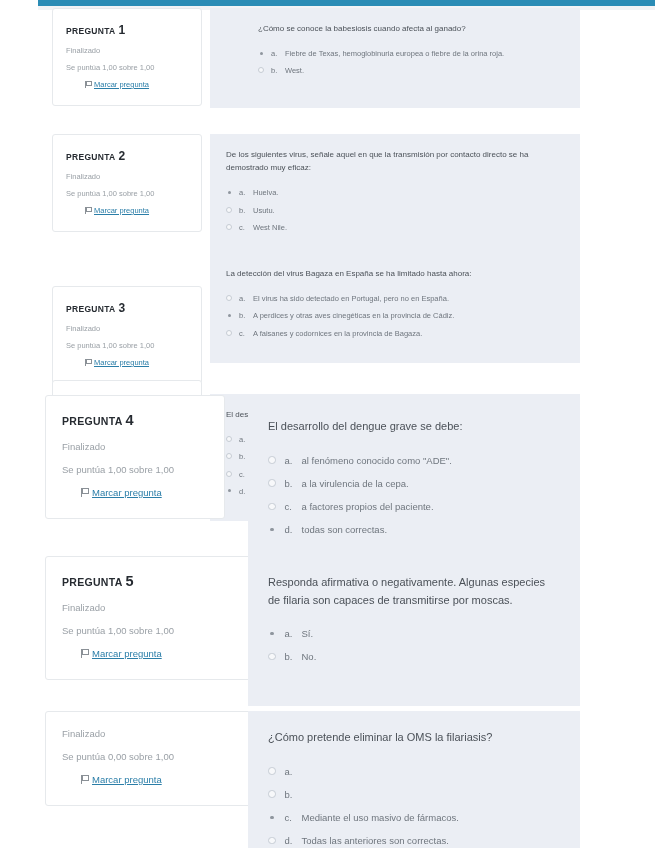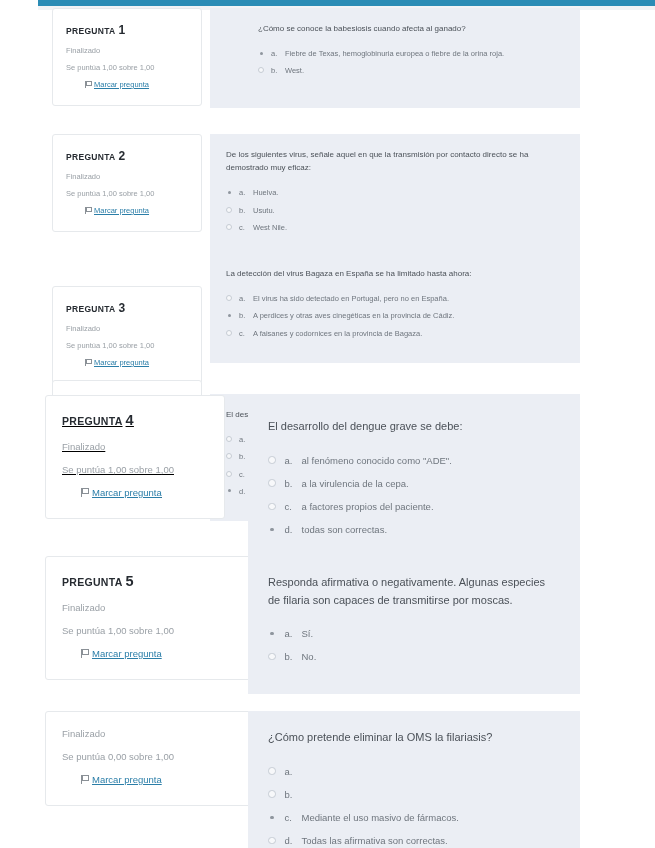--- a/index.html
+++ b/index.html
@@ -194,21 +194,21 @@
   .qrow.med .qinfo-title { font-size: 10.5px; margin-bottom: 13px; }
   .qrow.med .qinfo-title .qnum { font-size: 14.5px; }
   .qrow.med .qinfo-line { font-size: 9.5px; margin-bottom: 12px; }
   .qrow.med .qinfo-flag { font-size: 9.5px; gap: 4px; }
   .qrow.med .flag-icon { width: 7px; height: 9px; }
   .qrow.med .flag-icon::before { height: 9px; }
   .qrow.med .flag-icon::after { width: 5px; height: 4px; }
   .qrow.med .qbody {
     left: 248px;
     width: 332px;
-    padding: 18px 20px 20px 20px;
+    padding: 18px 20px 32px 20px;
   }
   .qrow.med .qtext { font-size: 11px; margin-bottom: 18px; line-height: 1.6; }
   .qrow.med .answer { font-size: 9.5px; margin-bottom: 9px; }
   .qrow.med .radio { width: 7.5px; height: 7.5px; margin-right: 9px; margin-top: 2.5px; }
   .qrow.med .radio.sel::after { left: 2px; top: 2px; width: 3.5px; height: 3.5px; }
   .qrow.med .alabel { width: 17px; }
 </style>
 </head>
 <body>
 
@@ -334,21 +334,21 @@
           </div>
           <div class="answer">
             <span class="radio sel"></span>
             <span class="alabel">d.</span>
             <span class="atext">todas son correctas.</span>
           </div>
         </div>
       </div>
     </div>
     <div class="qrow big" style="top: 395px;">
-      <div class="qinfo" style="top: 0px; text-decoration: underline;">
+      <div class="qinfo" style="top: 0px;">
         <div class="qinfo-title"><span>PREGUNTA</span><span class="qnum">4</span></div>
         <div class="qinfo-line">Finalizado</div>
         <div class="qinfo-line">Se puntúa 1,00 sobre 1,00</div>
         <a class="qinfo-flag" href="#">
           <span class="flag-icon"></span>
           <span>Marcar pregunta</span>
         </a>
       </div>
       <div class="qbody" style="top: 5px; min-height: 136px;">
         <div class="qtext">El desarrollo del dengue grave se debe:</div>
@@ -423,18 +423,18 @@
             <span class="alabel">b.</span>
           </div>
           <div class="answer">
             <span class="radio sel"></span>
             <span class="alabel">c.</span>
             <span class="atext">Mediante el uso masivo de fármacos.</span>
           </div>
           <div class="answer">
             <span class="radio"></span>
             <span class="alabel">d.</span>
-            <span class="atext">Todas las afirmativa son correctas.</span>
+            <span class="atext">Todas las anteriores son correctas.</span>
           </div>
         </div>
       </div>
     </div>
   </div>
 
 </body></html>

